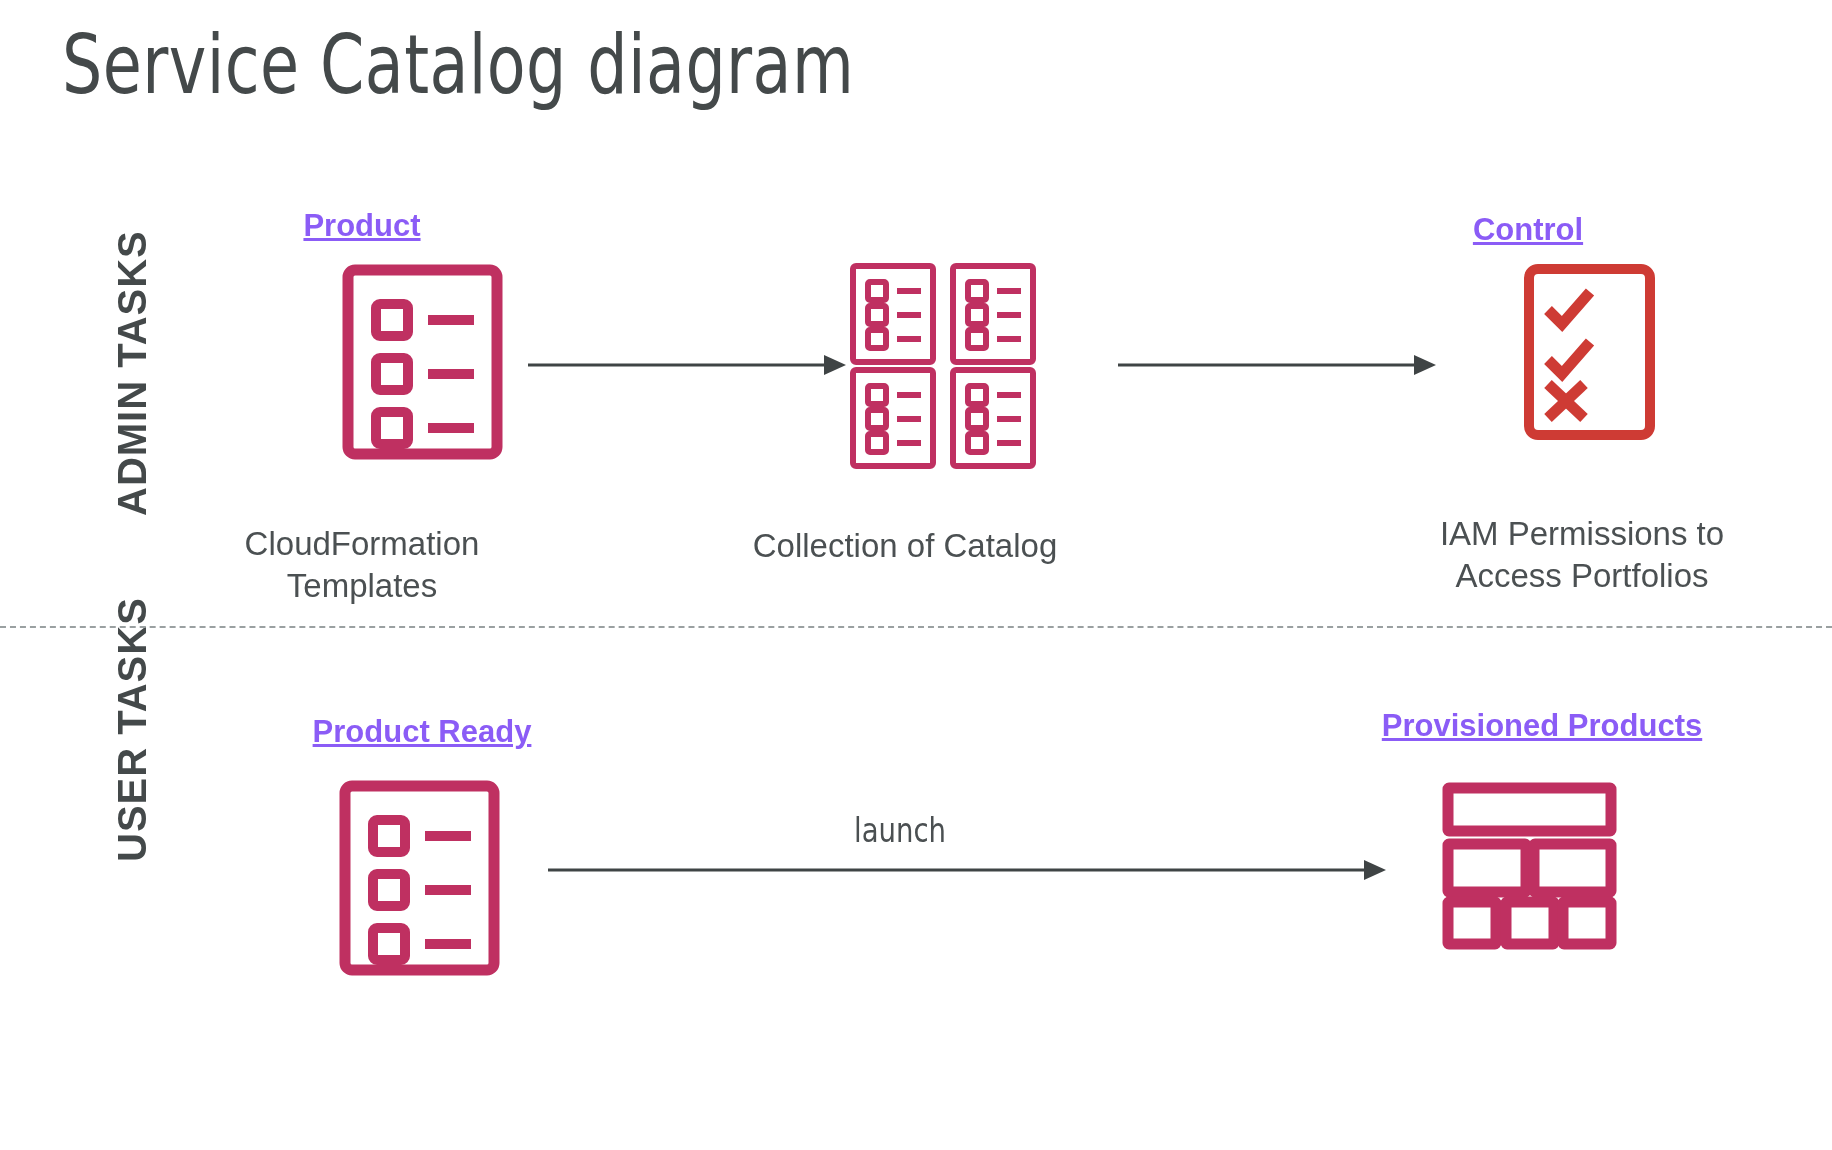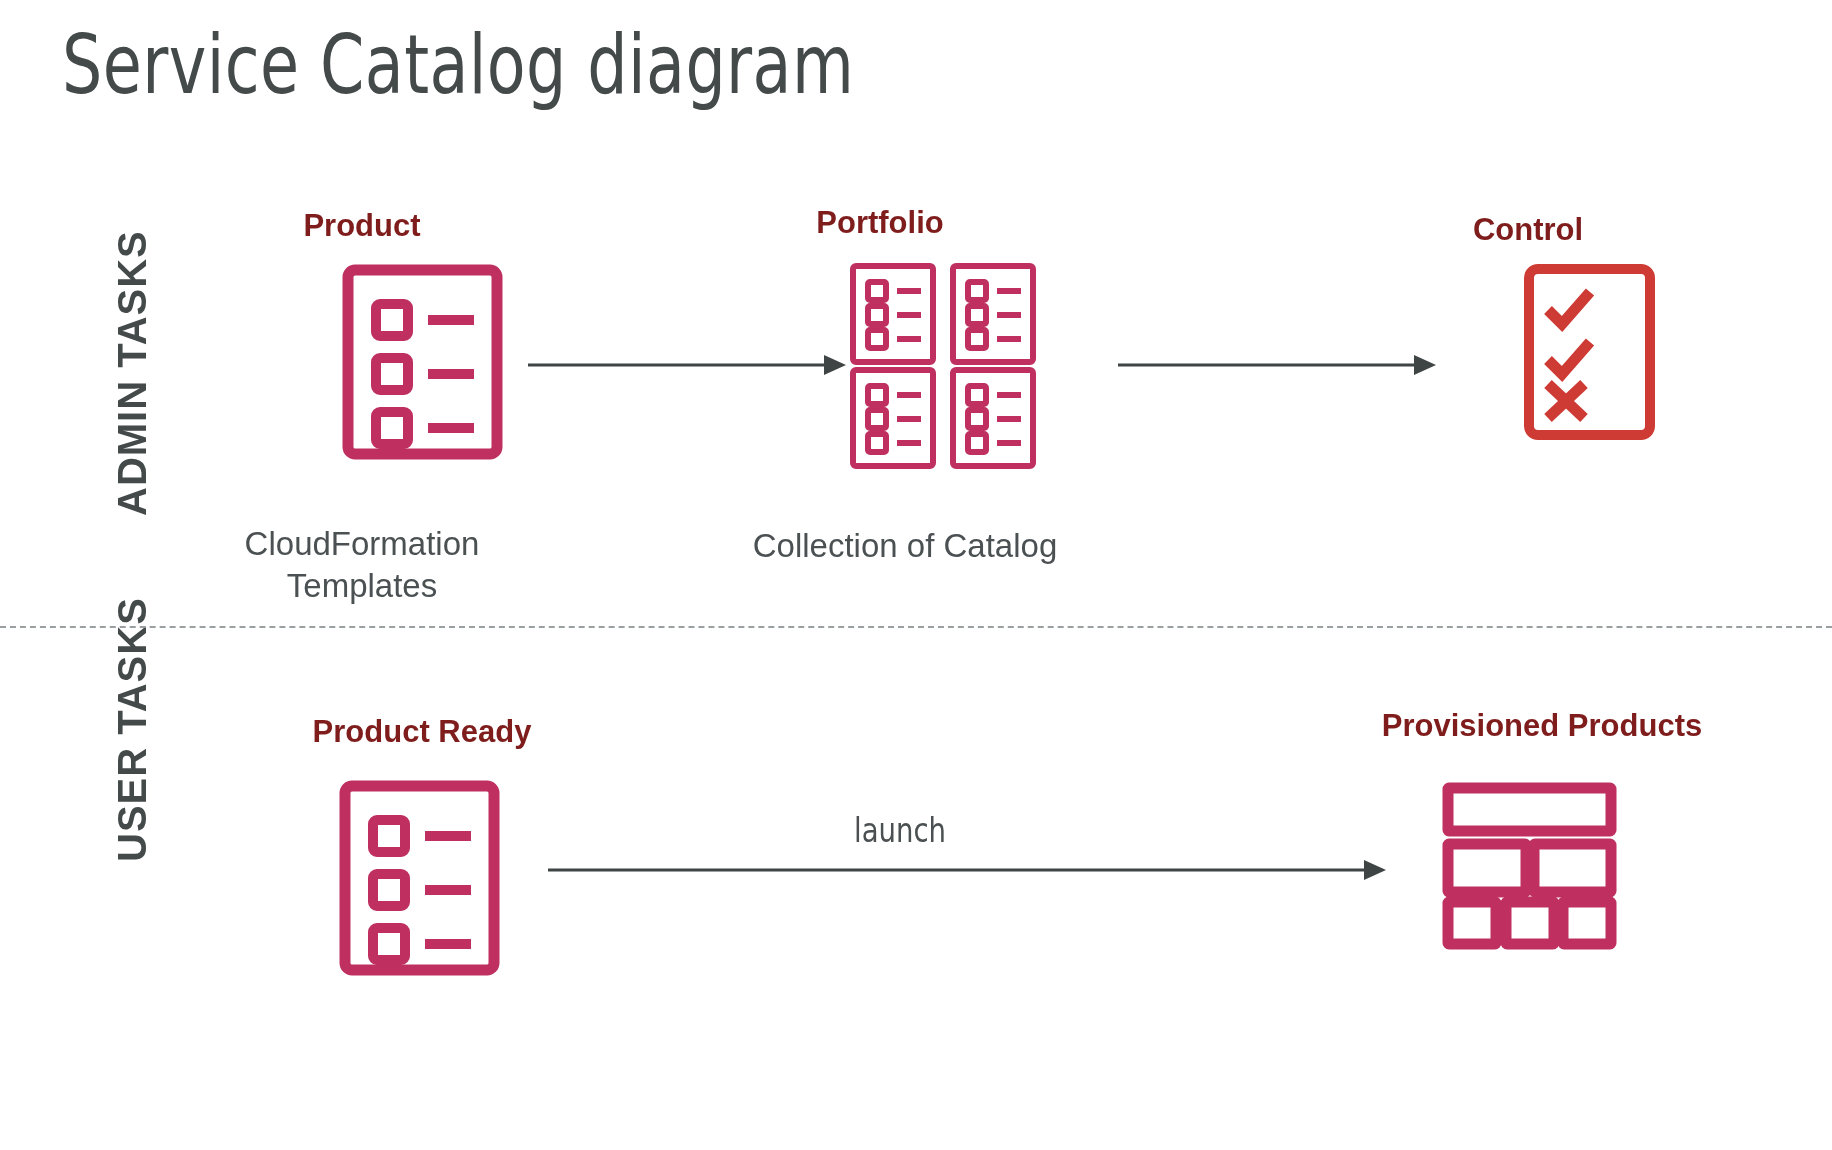--- a/index.html
+++ b/index.html
@@ -66,23 +66,24 @@
     height: 0px;
     border-top: 2px dashed #9aa0a1;
   }
 
   
   .col-heading {
     position: absolute;
     font-family: "Liberation Sans", sans-serif;
     font-weight: bold;
     font-size: 31px;
-    color: #7f1d1d;
+    color: #8b5cf6;
     white-space: nowrap;
     text-align: center;
+    text-decoration: underline;
   }
 
   
   .caption {
     position: absolute;
     font-family: "Liberation Sans", sans-serif;
     font-weight: 400;
     font-size: 33px;
     color: #4b5052;
     line-height: 1.28;
@@ -142,21 +143,20 @@
   <div class="caption" style="left:212px; top:495px; width:300px;">CloudFormation
 Templates</div>
 
   <div class="arrow-wrap" style="left:528px; top:350px;">
     <svg width="320" height="30" viewBox="0 0 320 30">
       <line x1="0" y1="15" x2="296" y2="15" stroke="#3f4445" stroke-width="3"></line>
       <polygon points="296,5 318,15 296,25" fill="#3f4445"></polygon>
     </svg>
   </div>
 
-  <div class="col-heading" style="left:760px; top:205px; width:240px;">Portfolio</div>
 
   <div class="icon-wrap" style="left:845px; top:258px;">
     <svg width="200" height="210" viewBox="0 0 200 210">
       <g>
 
         <g transform="translate(4,4)">
           <rect x="4" y="4" width="80" height="96" rx="3" ry="3" fill="none" stroke="#bf3061" stroke-width="6"></rect>
           <rect x="19" y="20" width="18" height="18" rx="2" ry="2" fill="none" stroke="#bf3061" stroke-width="6"></rect>
           <line x1="48" y1="29" x2="72" y2="29" stroke="#bf3061" stroke-width="6"></line>
           <rect x="19" y="44" width="18" height="18" rx="2" ry="2" fill="none" stroke="#bf3061" stroke-width="6"></rect>
@@ -215,20 +215,22 @@
 
       <polyline points="26,48 40,62 68,30" fill="none" stroke="#ce3b34" stroke-width="11" stroke-linecap="butt" stroke-linejoin="miter"></polyline>
 
       <polyline points="26,98 40,112 68,80" fill="none" stroke="#ce3b34" stroke-width="11" stroke-linecap="butt" stroke-linejoin="miter"></polyline>
 
       <line x1="26" y1="122" x2="62" y2="156" stroke="#ce3b34" stroke-width="11" stroke-linecap="butt"></line>
       <line x1="62" y1="122" x2="26" y2="156" stroke="#ce3b34" stroke-width="11" stroke-linecap="butt"></line>
     </svg>
   </div>
 
+  <div class="caption" style="left:1382px; top:485px; width:400px;">IAM Permissions to
+Access Portfolios</div>
 
   <div class="col-heading" style="left:292px; top:714px; width:260px;">Product Ready</div>
 
   <div class="icon-wrap" style="left:337px; top:778px;">
     <svg width="165" height="200" viewBox="0 0 165 200">
       <rect x="8" y="8" width="149" height="184" rx="7" ry="7" fill="none" stroke="#bf3061" stroke-width="11"></rect>
       <rect x="36" y="42" width="32" height="32" rx="4" ry="4" fill="none" stroke="#bf3061" stroke-width="10"></rect>
       <line x1="88" y1="58" x2="134" y2="58" stroke="#bf3061" stroke-width="10"></line>
       <rect x="36" y="96" width="32" height="32" rx="4" ry="4" fill="none" stroke="#bf3061" stroke-width="10"></rect>
       <line x1="88" y1="112" x2="134" y2="112" stroke="#bf3061" stroke-width="10"></line>

